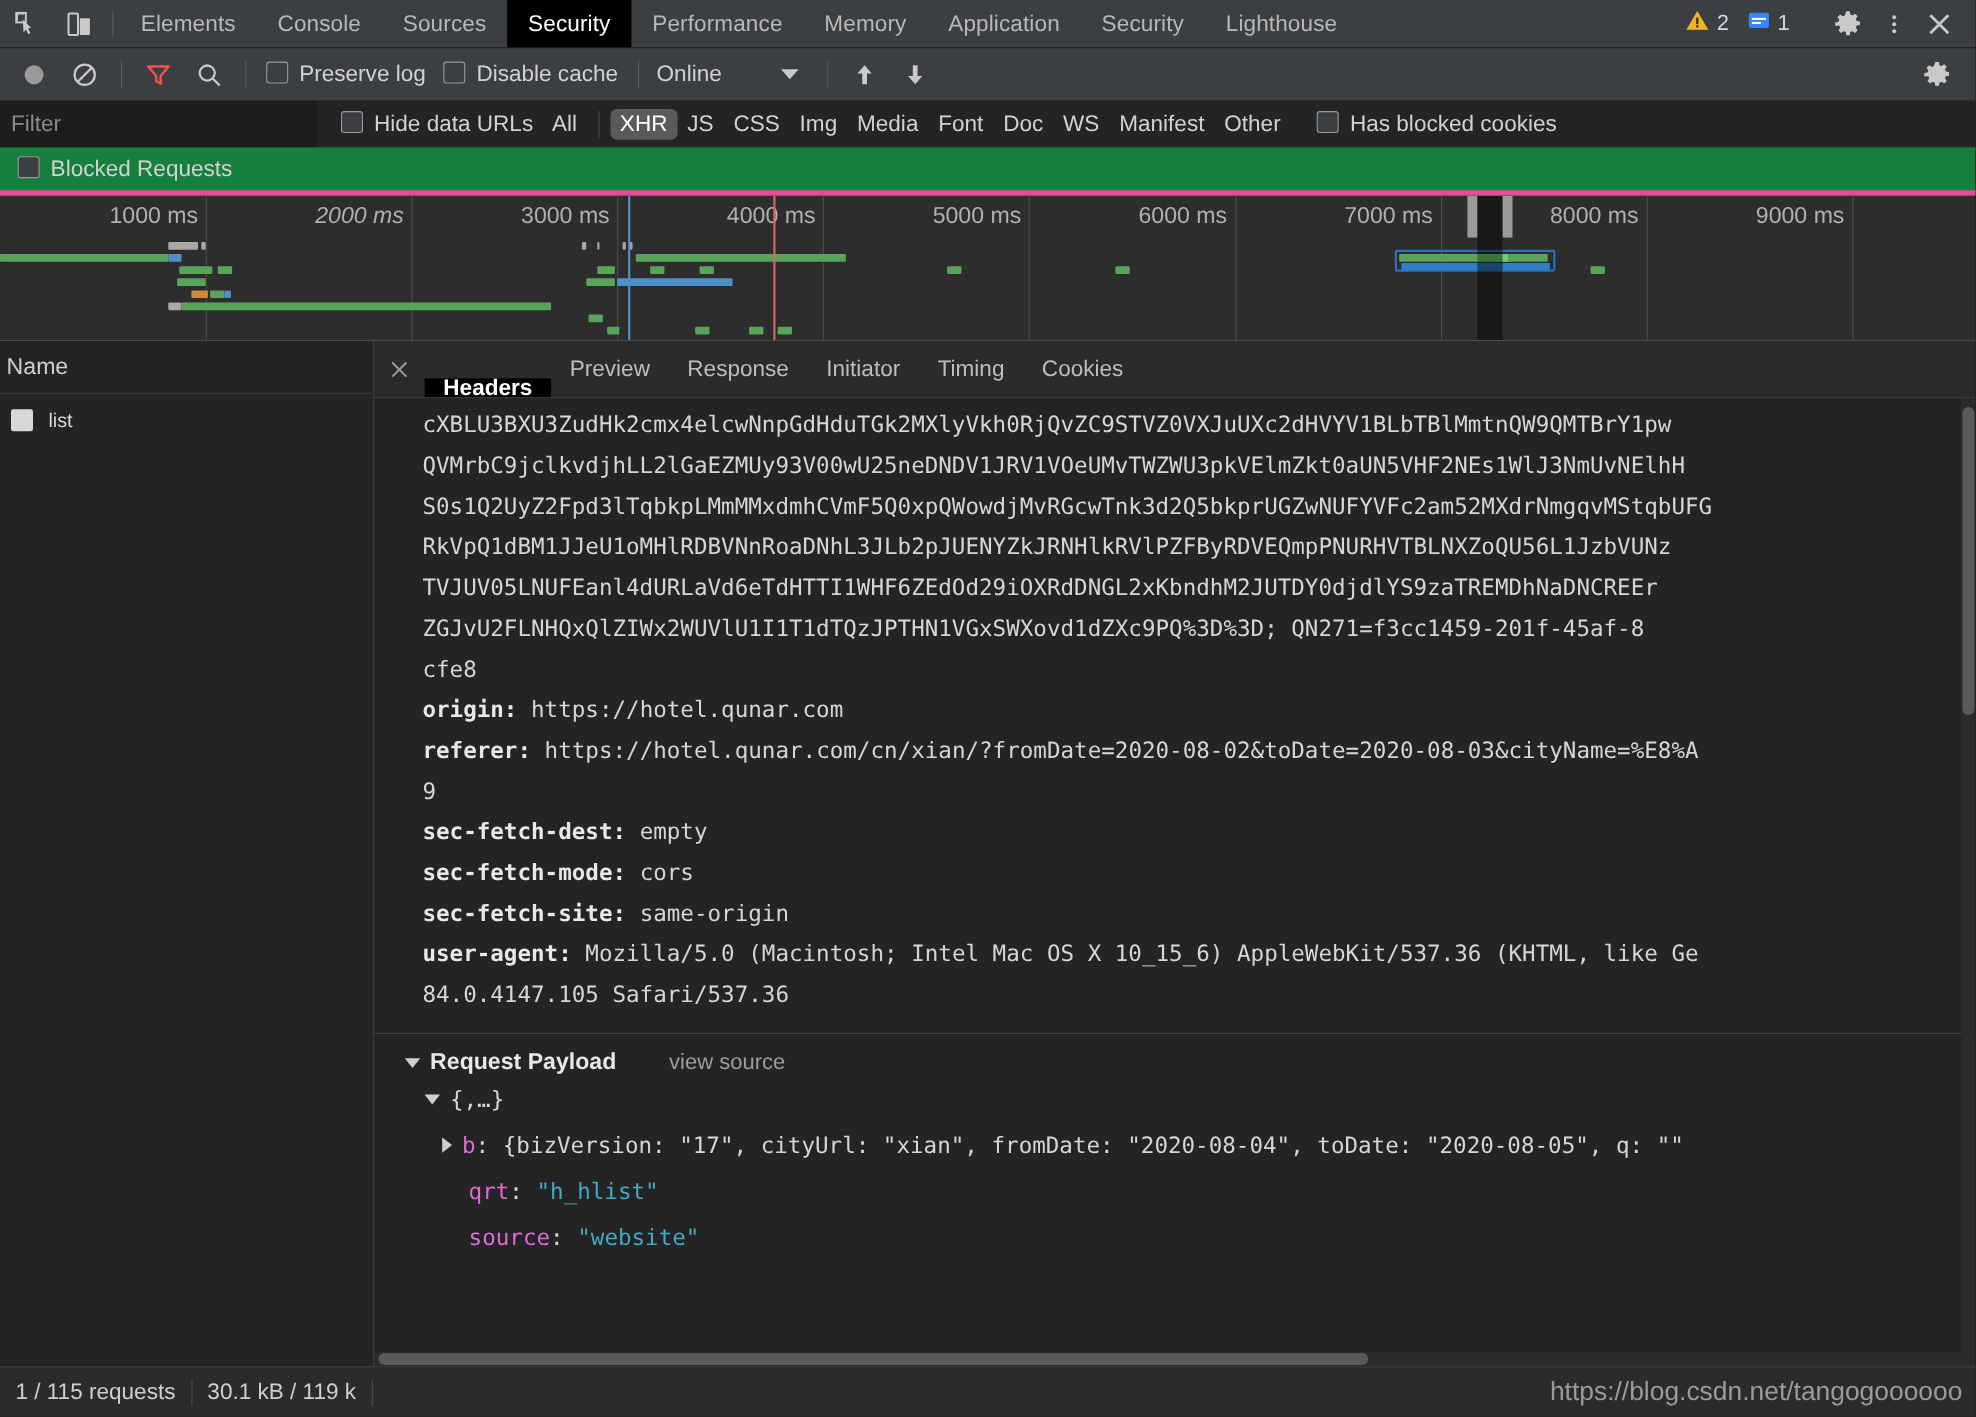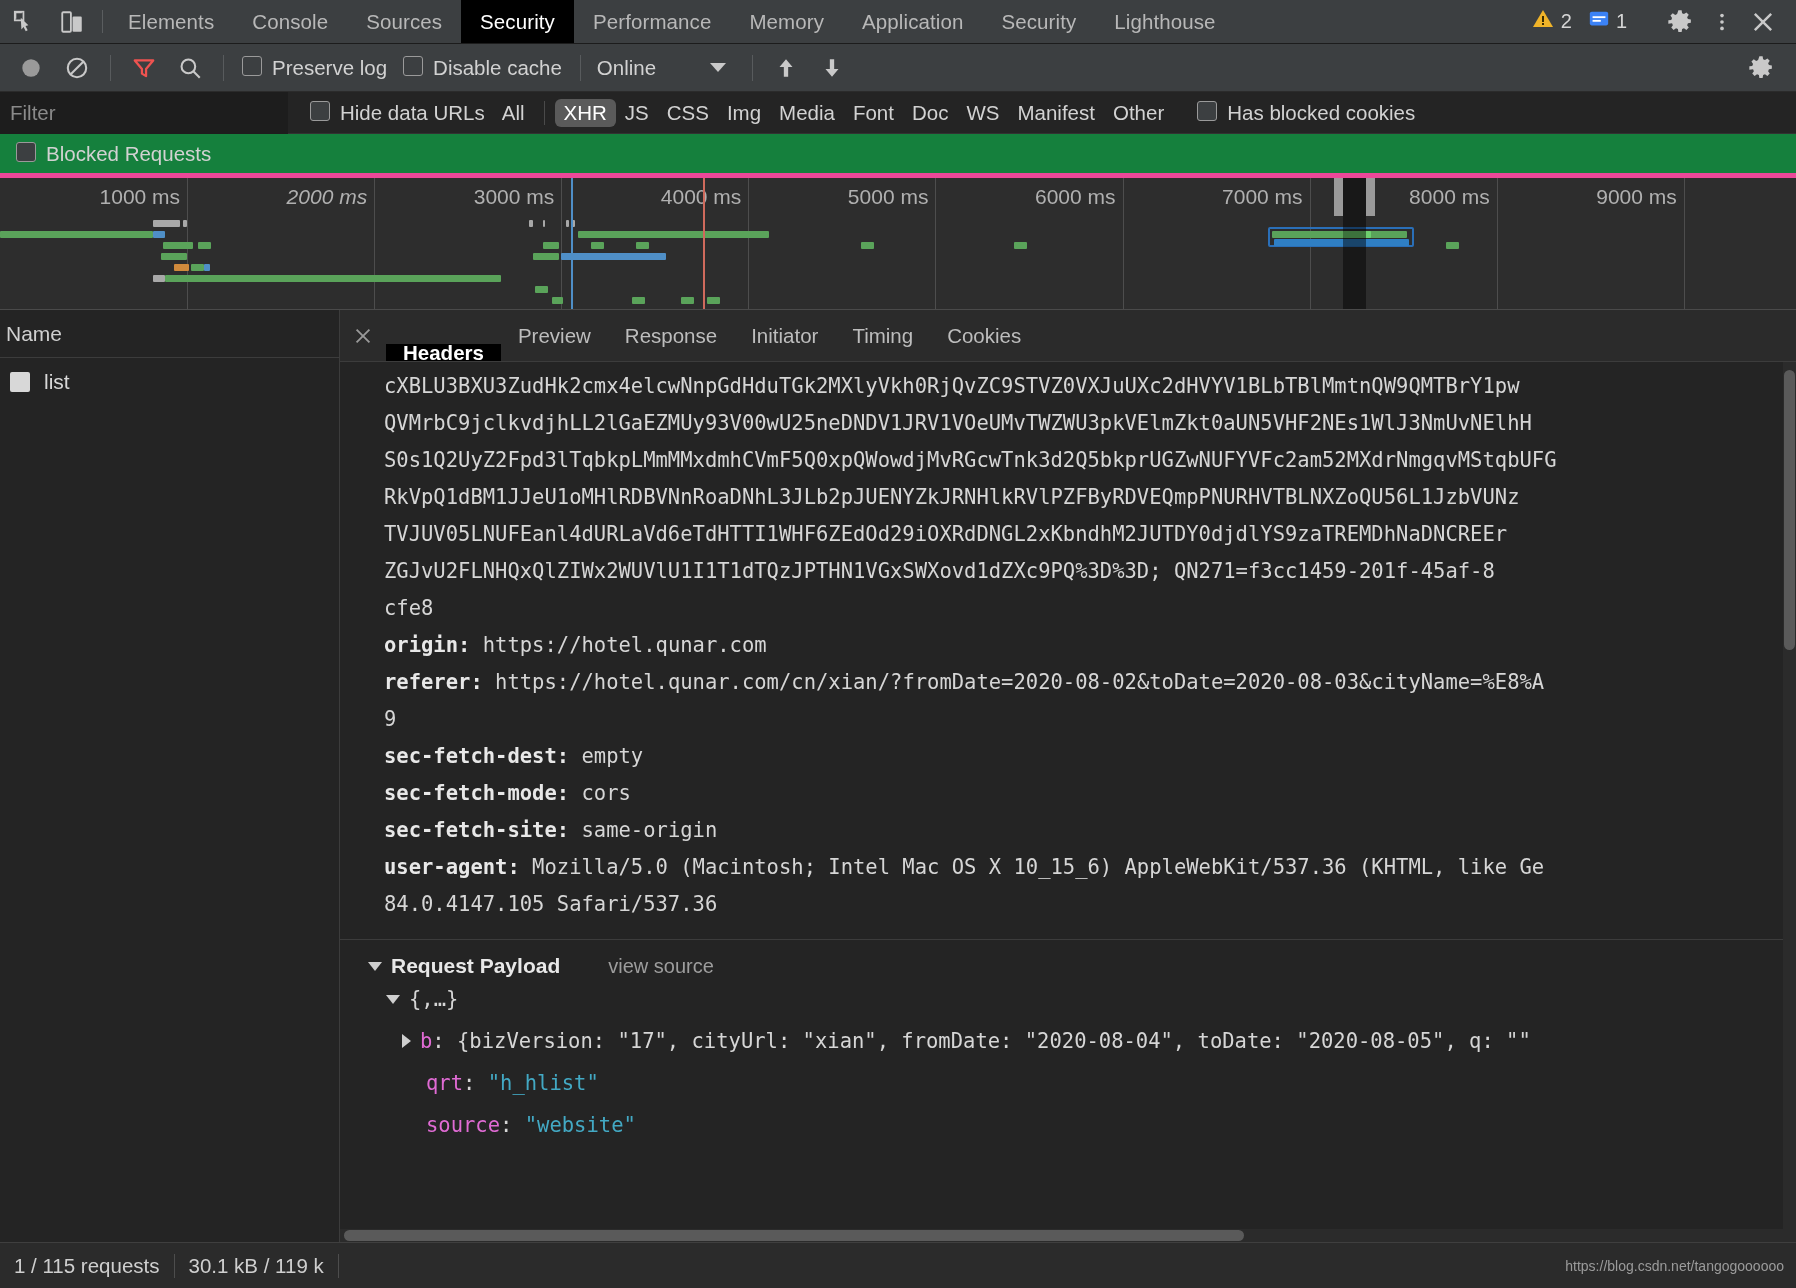--- a/index.html
+++ b/index.html
@@ -91,21 +91,21 @@
   .ov-selbox { position:absolute; border:2px solid #2a6fb8; border-radius:2px; }
 
   
   .split { flex:1; display:flex; min-height:0; }
 
   
   .reqlist { width:340px; min-width:340px; background:#242424; display:flex; flex-direction:column;
              border-right:1px solid #3c3c3c; }
   .rl-head { height:48px; display:flex; align-items:center; padding-left:6px; font-size:21px;
              color:#d0d0d0; border-bottom:1px solid #3c3c3c; }
-  .rl-row { height:48px; display:flex; align-items:center; padding-left:10px; font-size:21px;
+  .rl-row { height:48px; display:flex; align-items:center; padding-left:10px; font-size:18px;
             color:#d8d8d8; cursor:pointer; }
   .rl-icon { width:20px;height:20px;background:#d8d8d8;border-radius:2px;margin-right:14px;flex:0 0 auto;}
 
   
   .details { flex:1; display:flex; flex-direction:column; min-width:0; background:#242424; }
   .dt-tabs { height:52px; min-height:52px; display:flex; align-items:stretch;
              background:#2b2b2b; border-bottom:1px solid #3c3c3c; }
   .dt-close { width:46px; display:flex; align-items:center; justify-content:center;
               font-size:25px; color:#9a9a9a; cursor:pointer; }
   .dt-tab { display:flex;align-items:center;padding:0 17px;font-size:20.5px;color:#bdbdbd;cursor:pointer;}
@@ -129,21 +129,21 @@
   .scrollbar-v { position:absolute; right:0; top:0; width:13px; bottom:0; background:#2b2b2b; }
   .scrollthumb { position:absolute; right:1px; width:11px; background:#5a5a5a; border-radius:6px; }
   .scrollbar-h { position:absolute; left:0; right:13px; bottom:0; height:13px; background:#2b2b2b; }
   .scrollthumb-h { position:absolute; bottom:1px; height:11px; background:#5a5a5a; border-radius:6px; }
 
   
   .statusbar { height:46px; min-height:46px; background:#2b2b2b; display:flex; align-items:center;
                border-top:1px solid #3f3f3f; font-size:20.5px; color:#cfcfcf; }
   .sb-cell { padding:0 14px; }
   .sb-sep { width:1px; height:24px; background:#4d4d4d; }
-  .sb-right { margin-left:auto; padding-right:12px; font-size:14px; color:#9b9b9b; }
+  .sb-right { margin-left:auto; padding-right:12px; font-size:24px; color:#9b9b9b; }
 </style>
 </head>
 <body>
 
 <div id="app">
 
   <div class="maintabbar">
     <div class="tb-iconbtn">
       <svg width="26" height="26" viewBox="0 0 24 24">
           <path d="M4 3h6M4 3v6" stroke="#c9c9c9" stroke-width="1.8" fill="none"></path>

